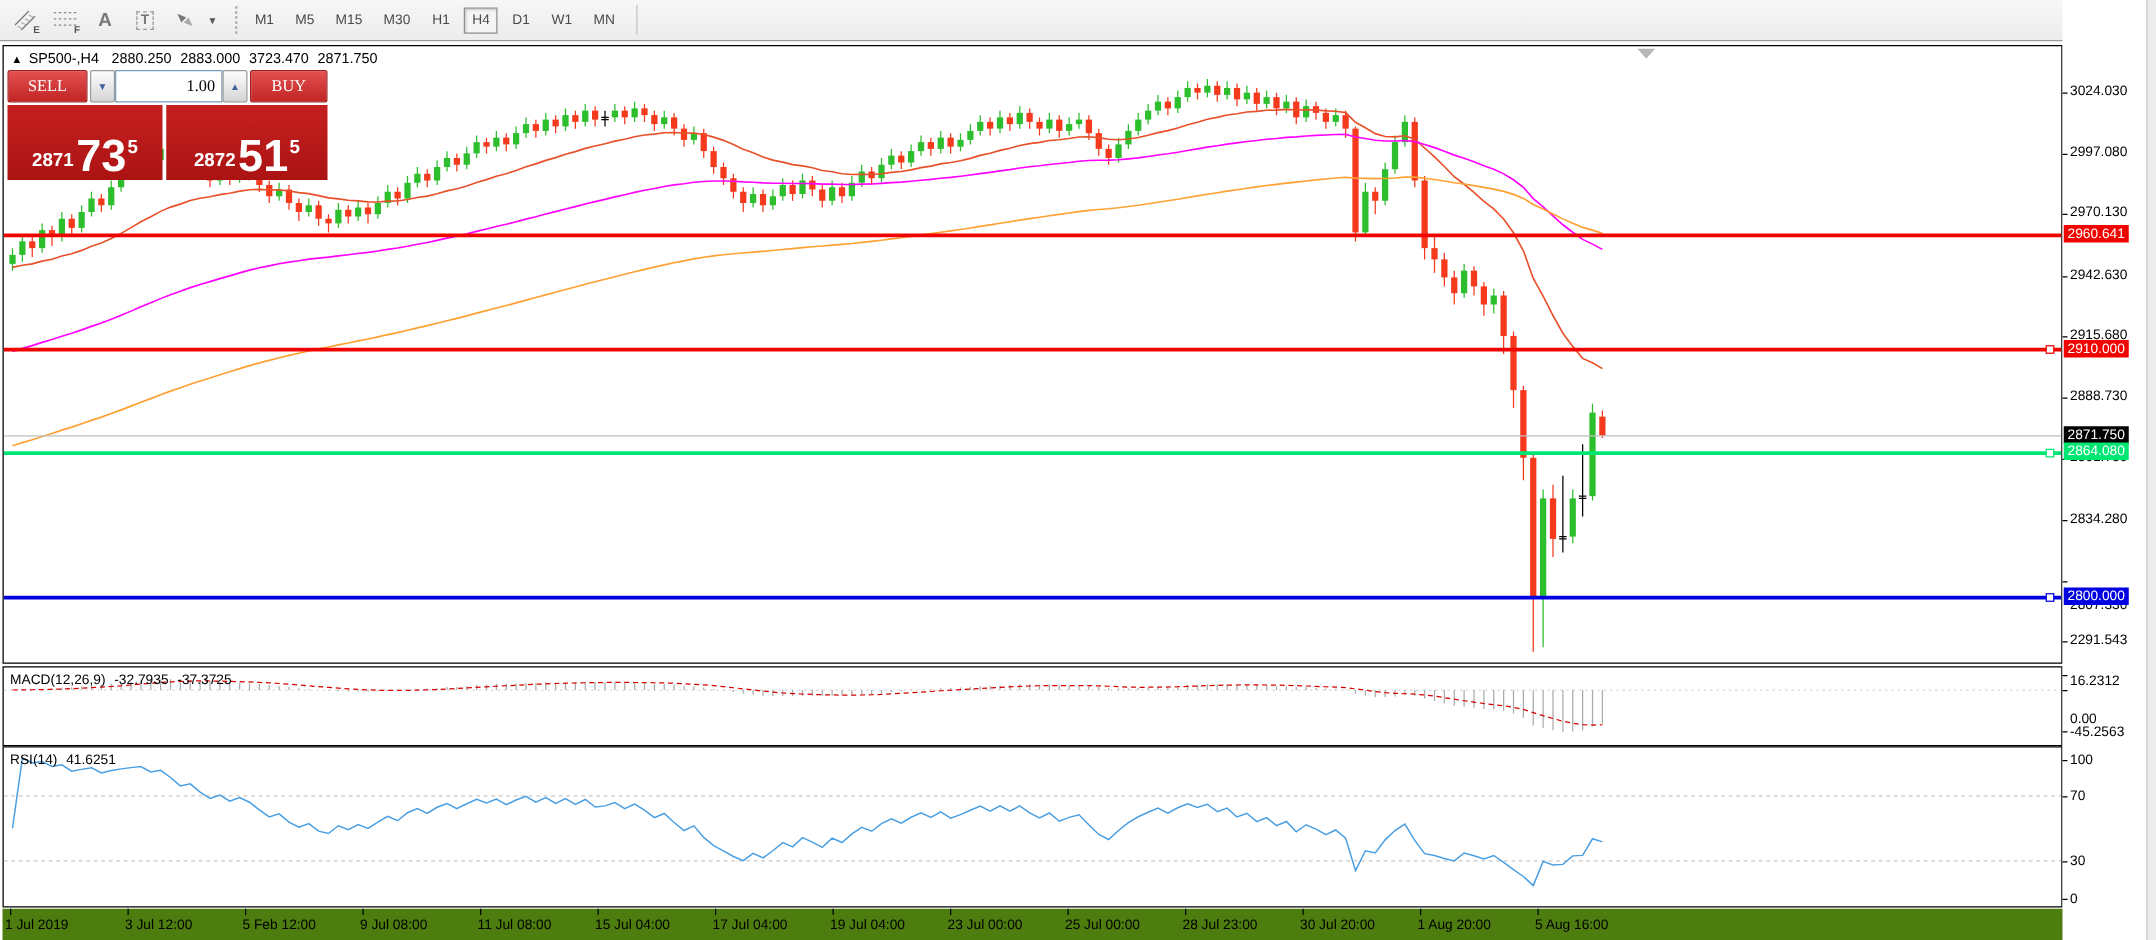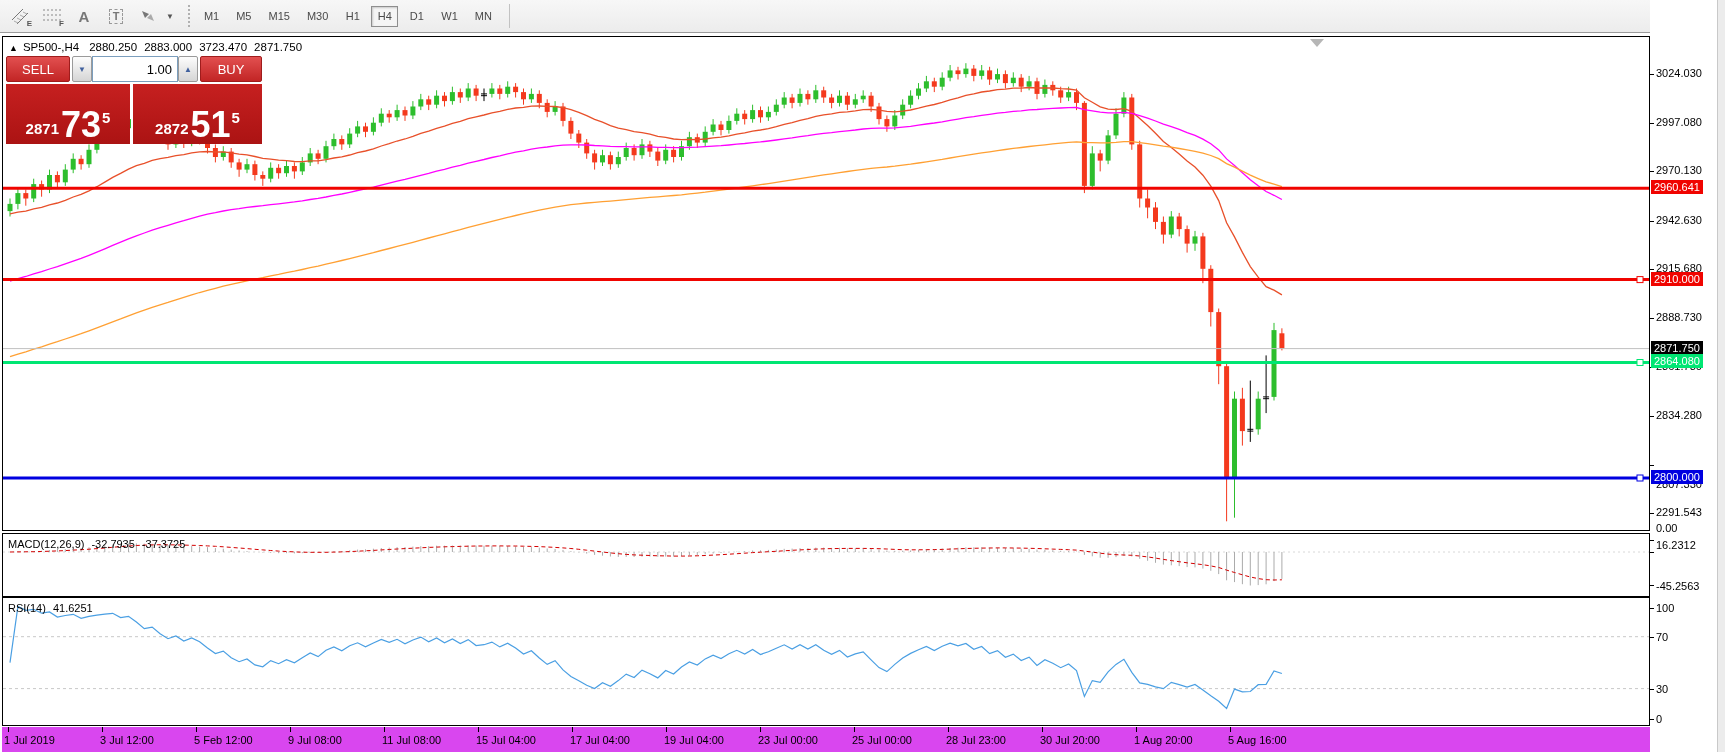--- a/index.html
+++ b/index.html
@@ -30,37 +30,37 @@
   .pane-macd{top:533px;height:64px;}
   .pane-rsi{top:597px;height:129px;}
   .pane svg{position:absolute;left:0;top:0;}
 
   
   .axis-col{position:absolute;left:1650px;top:0;width:67px;height:752px;background:#fff;}
   .axlbl{position:absolute;left:6px;font-size:11px;color:#000;white-space:nowrap;}
   .axtick{position:absolute;left:0;width:4px;height:1px;background:#000;}
   .axbox{position:absolute;left:1px;font-size:11px;color:#fff;padding:1px 3px;white-space:nowrap;}
 
-  .time-axis{position:absolute;left:2px;top:727px;width:1648px;height:25px;background:#d946ef;}
+  .time-axis{position:absolute;left:2px;top:727px;width:1648px;height:25px;background:#4d7c0f;}
   .ttick{position:absolute;top:0;width:1px;height:5px;background:#000;}
   .tlbl{position:absolute;top:7px;font-size:11px;color:#000;white-space:nowrap;}
 
   
   .chart-header{position:absolute;left:9px;top:41px;font-size:11.5px;color:#000;}
   .chart-header .mk{font-size:9px;margin-right:5px;}
   .chart-header .sym{margin-right:10px;}
   .chart-header span.v{margin-right:7px;}
   .ind-label{position:absolute;font-size:11px;color:#000;}
   .ind-label span{margin-right:7px;}
   .shift-marker{position:absolute;left:1310px;top:39px;width:0;height:0;
     border-left:7px solid transparent;border-right:7px solid transparent;border-top:8px solid #b6b6b6;}
 
   
   .one-click{position:absolute;left:6px;top:56px;width:256px;}
-  .oc-row1{display:flex;height:26px;}
+  .oc-row1{display:flex;height:26px;font-family:Liberation Serif, serif;}
   .btn-trade{width:64px;height:26px;border:1px solid #9f1c1c;border-radius:2px;
     background:linear-gradient(#e25050,#c22525);color:#fff;font-size:13px;font-family:inherit;}
   .btn-buy{width:62px;}
   .spin{width:20px;height:26px;border:1px solid #9a9a9a;border-radius:2px;
     background:linear-gradient(#fdfdfd,#d5d5d5);color:#41619e;font-size:8px;font-family:inherit;}
   .vol{width:86px;height:26px;border:1px solid #7b9ebd;background:#fff;color:#000;
     font-size:13px;text-align:right;padding-right:5px;font-family:inherit;}
   .oc-row1 .gap{width:2px;}
   .oc-row2{display:flex;margin-top:2px;}
   .quote{height:60px;background:linear-gradient(#c62020,#ab1313);color:#fff;
@@ -666,21 +666,21 @@
       <div class="axtick" style="top: 513px;"></div>
       <div class="axlbl" style="top: 506px;">2291.543</div>
       <div class="axbox" style="top: 180px; background: rgb(240, 4, 0);">2960.641</div>
       <div class="axbox" style="top: 272px; background: rgb(240, 4, 0);">2910.000</div>
       <div class="axbox" style="top: 341px; background: rgb(0, 0, 0);">2871.750</div>
       <div class="axbox" style="top: 354px; background: rgb(0, 230, 115);">2864.080</div>
       <div class="axbox" style="top: 470px; background: rgb(0, 0, 224);">2800.000</div>
       <div class="axtick" style="top: 540px;"></div>
       <div class="axlbl" style="top: 539px;">16.2312</div>
       <div class="axtick" style="top: 552px;"></div>
-      <div class="axlbl" style="top: 522px;">0.00</div>
+      <div class="axlbl" style="top: 569px;">0.00</div>
       <div class="axtick" style="top: 585px;"></div>
       <div class="axlbl" style="top: 580px;">-45.2563</div>
       <div class="axtick" style="top: 608px;"></div>
       <div class="axlbl" style="top: 602px;">100</div>
       <div class="axtick" style="top: 637px;"></div>
       <div class="axlbl" style="top: 631px;">70</div>
       <div class="axtick" style="top: 689px;"></div>
       <div class="axlbl" style="top: 683px;">30</div>
       <div class="axtick" style="top: 719px;"></div>
       <div class="axlbl" style="top: 713px;">0</div>

